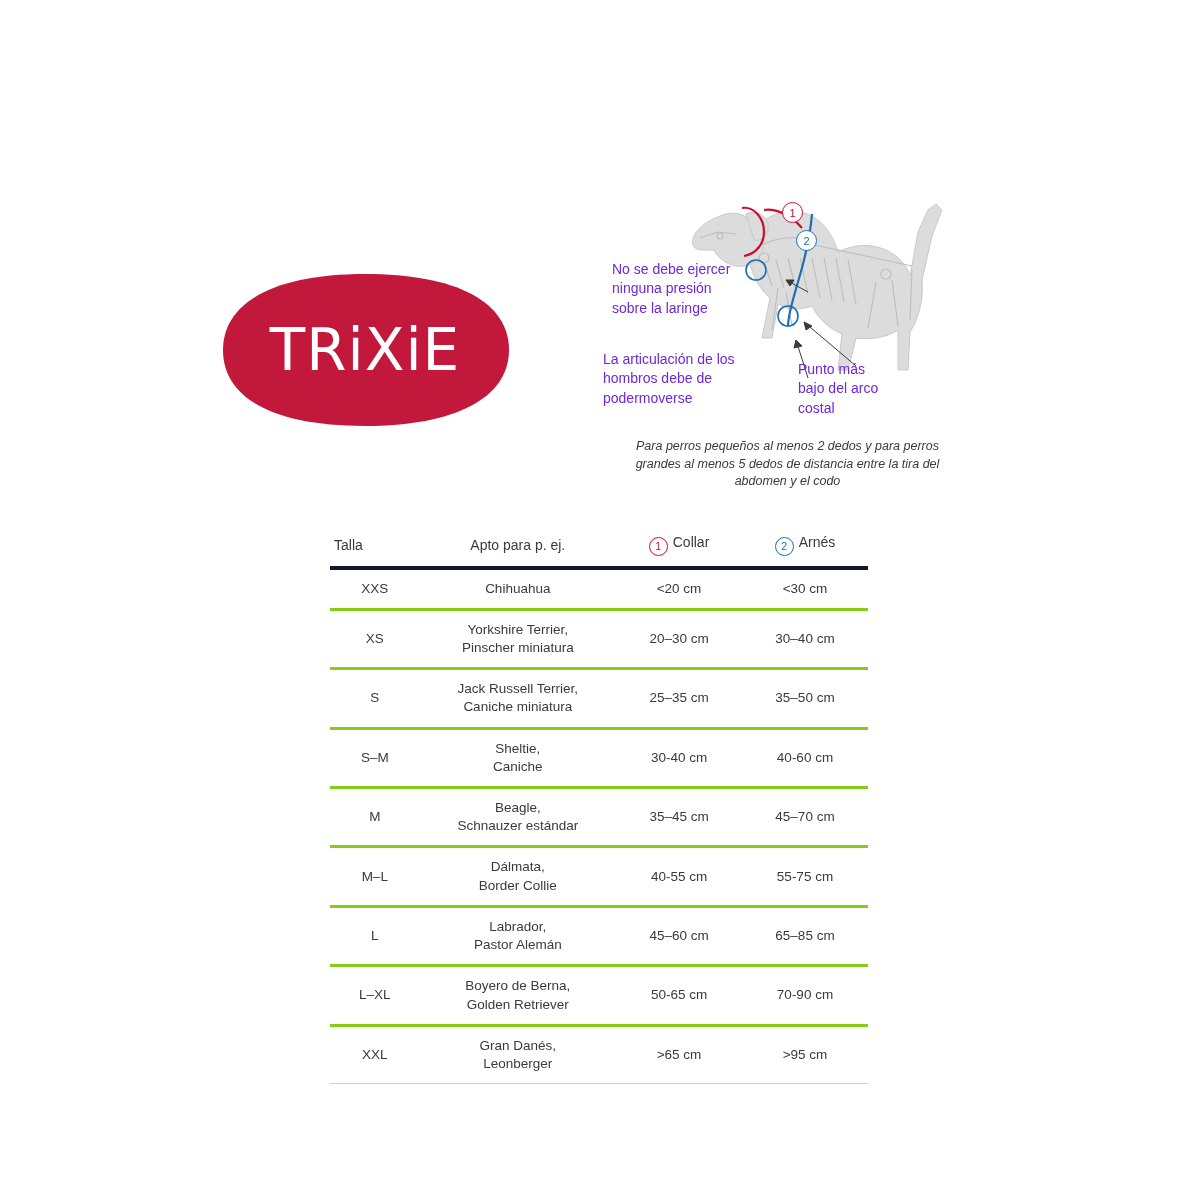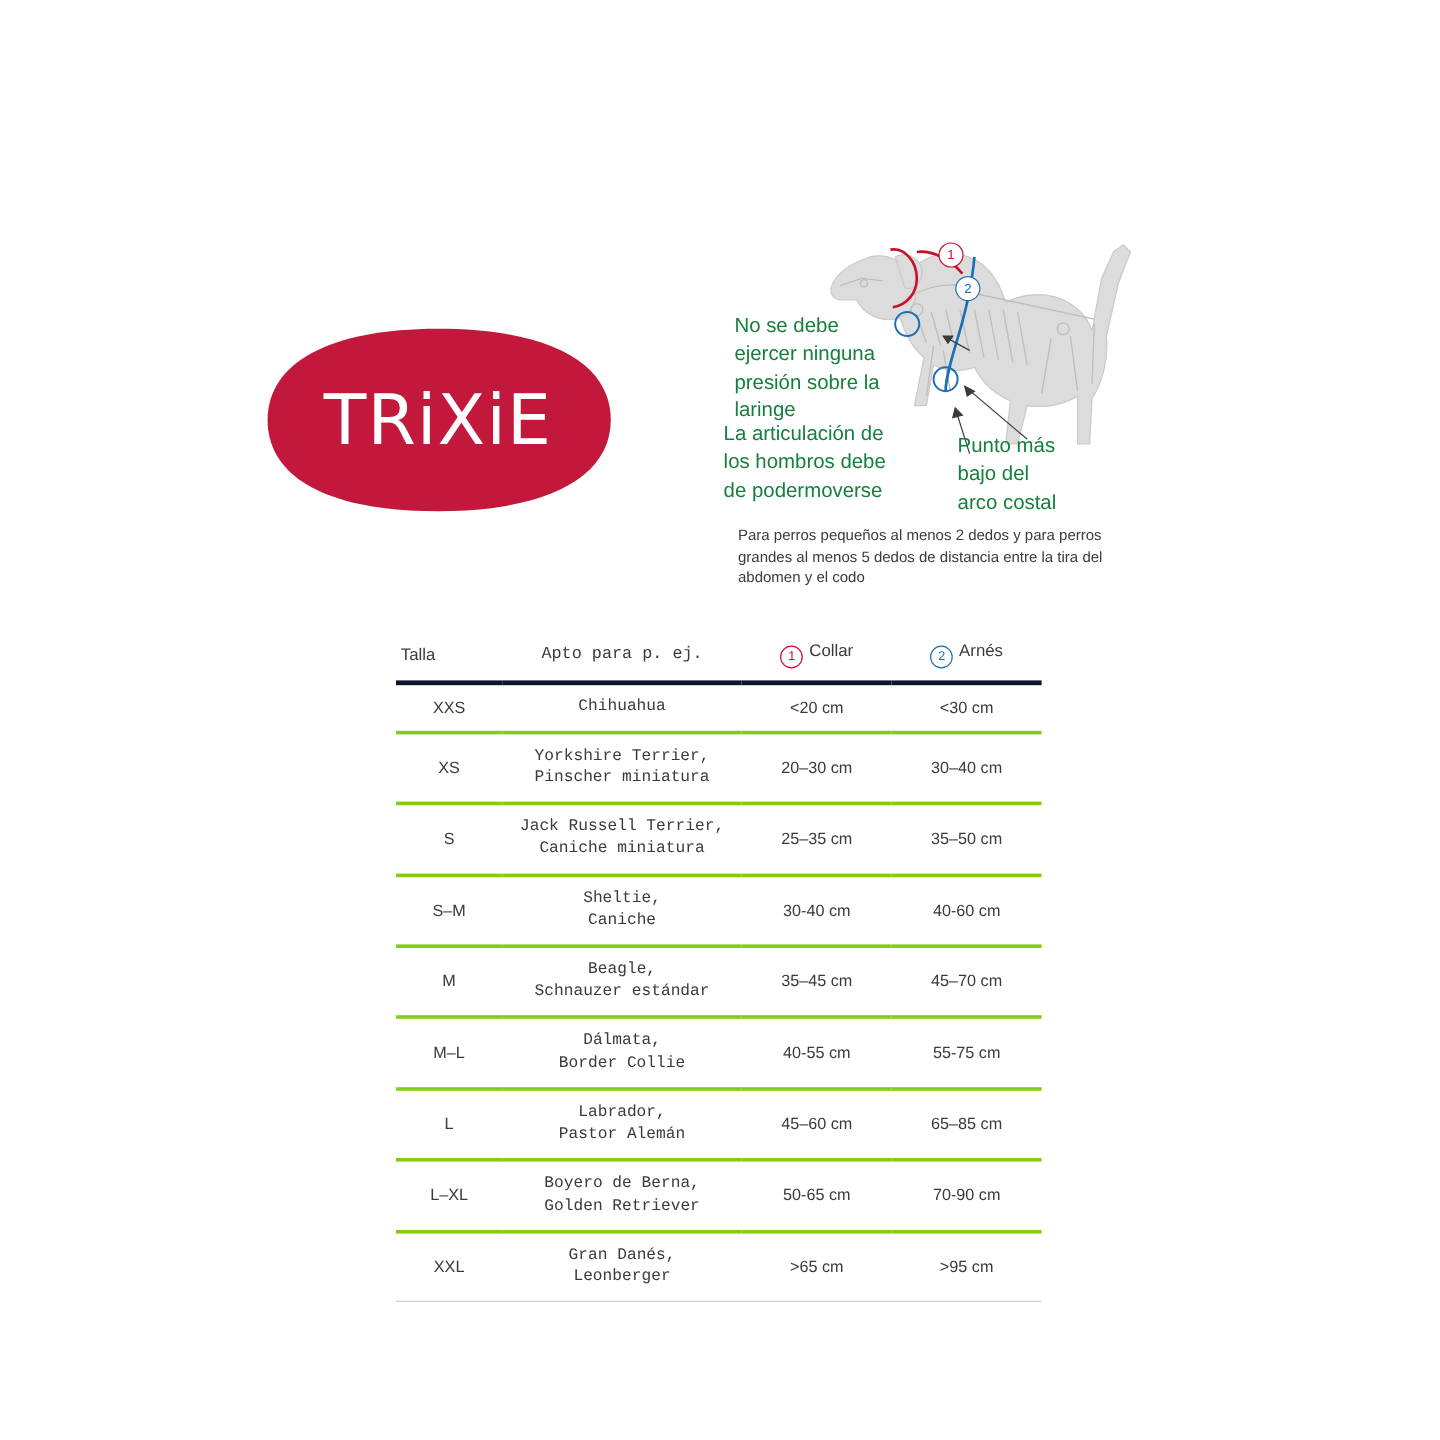--- a/index.html
+++ b/index.html
@@ -53,34 +53,36 @@
     height: 340px;
   }
   .dog-svg {
     position: absolute;
     left: 60px;
     top: 10px;
   }
 
   .note {
     position: absolute;
-    font-size: 17px;
+    font-size: 14px;
     line-height: 1.38;
-    color: #15803d;
+    color: #6d28d9;
   }
   .note-larynx  { left: 12px;  top: 100px;  width: 135px; }
   .note-shoulder{ left: 3px;  top: 190px;  width: 140px; }
   .note-costal  { left: 198px; top: 200px;  width: 95px; }
   .note-bottom  {
     position: absolute;
     left: 15px;
     top: 278px;
     width: 345px;
     font-size: 12.5px;
     line-height: 1.4;
+    text-align: center;
+    font-style: italic;
   }
 
   .badge {
     position: absolute;
     width: 19px;
     height: 19px;
     border-radius: 50%;
     font-size: 11px;
     display: flex;
     align-items: center;
@@ -115,21 +117,21 @@
   }
   thead th.c { text-align: center; }
   tbody td {
     padding: 10px 4px;
     text-align: center;
     border-bottom: 3px solid #84cc16;
     line-height: 1.35;
   }
   tbody tr:last-child td { border-bottom: 1px solid #cfcfcf; }
   .col-size  { width: 88px; }
-  .col-breed { width: 200px; font-family: Liberation Mono, monospace; }
+  .col-breed { width: 200px; }
   .col-collar{ width: 125px; text-align: center; }
   .col-harn  { width: 125px; }
 
   .hdr-badge {
     display: inline-flex;
     width: 17px;
     height: 17px;
     border-radius: 50%;
     font-size: 10.5px;
     align-items: center;

